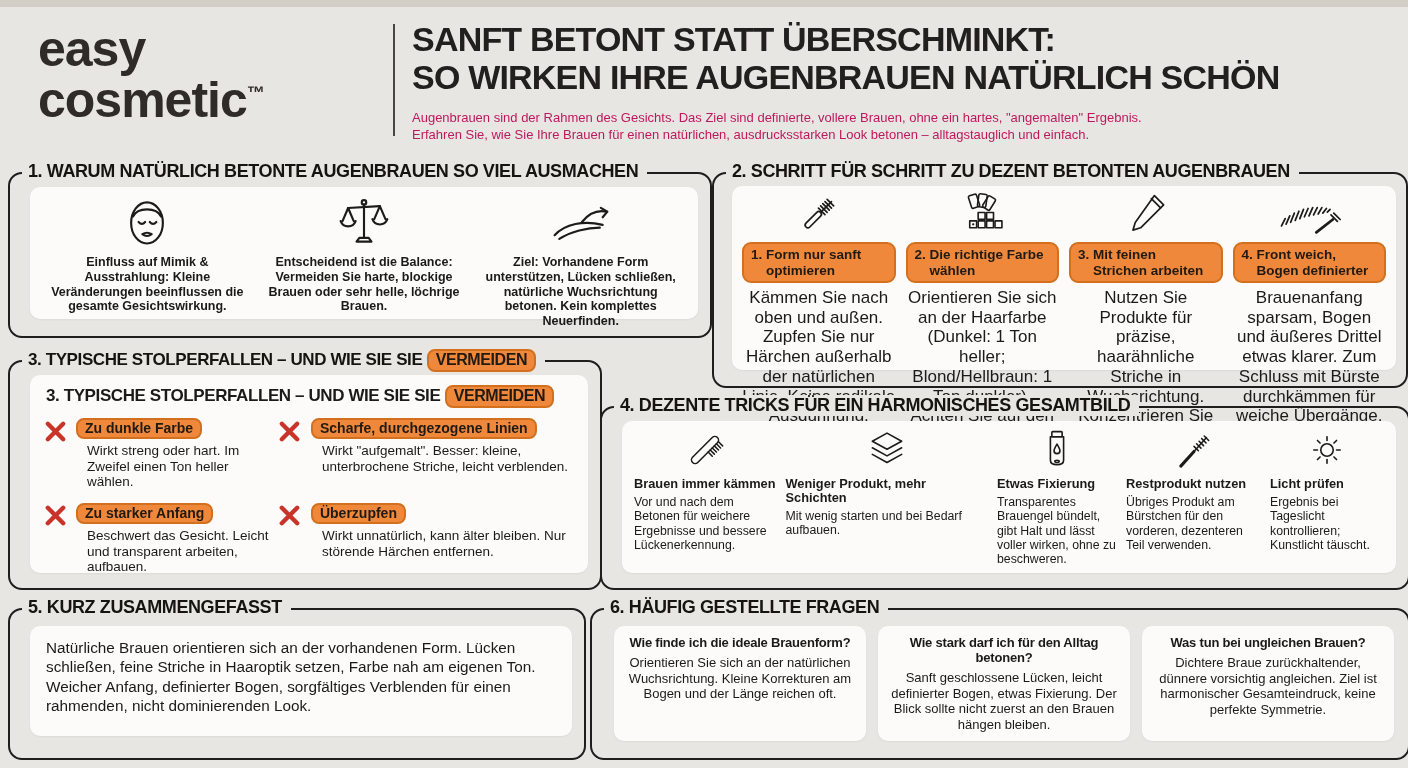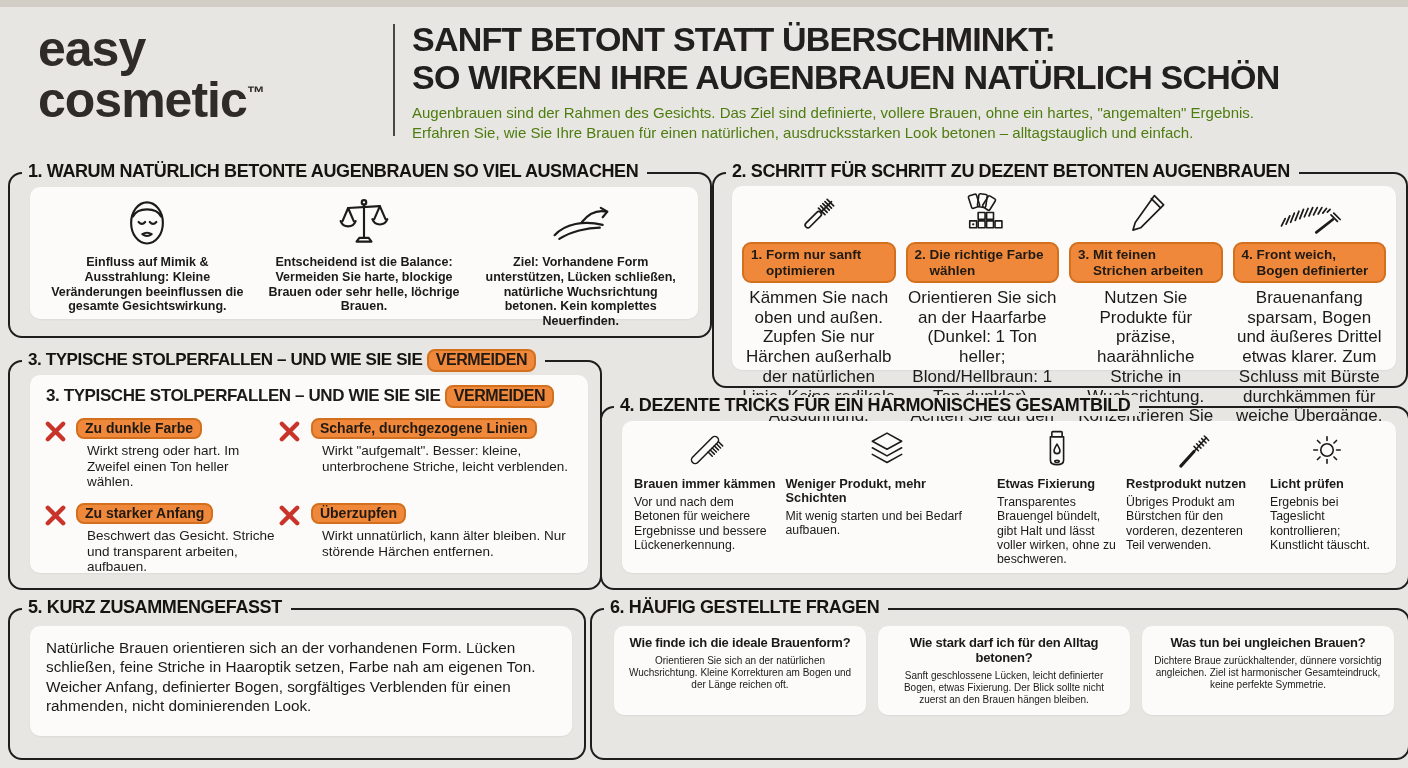--- a/index.html
+++ b/index.html
@@ -7,21 +7,21 @@
           font-family:"Liberation Sans",sans-serif;color:#1b1a18;}
   .poster::before{content:"";position:absolute;top:0;left:0;right:0;height:7px;background:#d2cdc5;}
 
   
   .logo{position:absolute;left:38px;top:24px;font-weight:bold;font-size:50px;line-height:1.02;
         letter-spacing:-1px;color:#2e2b28;}
   .logo sup{font-size:18px;letter-spacing:0;vertical-align:18px;}
   .hdr-divider{position:absolute;left:393px;top:24px;width:2px;height:112px;background:#4a4845;}
   .hdr-text{position:absolute;left:412px;top:20px;width:986px;}
   .hdr-title{font-size:34px;line-height:1.12;font-weight:bold;letter-spacing:-0.8px;color:#22201e;}
-  .hdr-sub{margin-top:7px;font-size:15px;line-height:1.3;color:#4d7c0f;}
+  .hdr-sub{margin-top:14px;font-size:13px;line-height:1.3;color:#be185d;}
 
   
   .box{position:absolute;border:2px solid #1f1e1c;border-radius:14px;padding-left:8px;}
   .legend{position:absolute;top:-13px;left:12px;background:#e8e6e2;padding:0 9px 0 6px;
           font-size:18px;font-weight:bold;letter-spacing:-0.4px;white-space:nowrap;color:#151411;}
   .card{background:#fcfbf9;border-radius:10px;box-shadow:0 1px 2px rgba(0,0,0,.05);}
 
   .pill{display:inline-block;background:#f0883b;border:2px solid #d2701e;border-radius:8px;
         padding:0 7px 1px;font-weight:bold;color:#201a12;}
 
@@ -69,21 +69,21 @@
   
   #s5{left:8px;top:608px;width:566px;height:148px;}
   #s5 .card{margin:16px 12px 10px;height:110px;padding:12px 16px;box-sizing:border-box;}
   .s5txt{font-size:15.3px;line-height:1.27;}
 
   
   #s6{left:590px;top:608px;width:808px;height:148px;text-align:center;}
   .faqs{margin:16px 14px 10px;display:flex;gap:12px;}
   .faq{flex:1;background:#fcfbf9;border-radius:10px;padding:9px 12px;box-shadow:0 1px 2px rgba(0,0,0,.05);}
   .faq-q{font-size:13px;font-weight:bold;letter-spacing:-0.2px;margin-bottom:5px;}
-  .faq-a{font-size:10px;line-height:1.2;}
+  .faq-a{font-size:13px;line-height:1.2;}
 </style>
 </head>
 <body>
 
 <div class="poster">
 
   <div class="logo">
     <div>easy</div>
     <div><span>cosmetic</span><sup>™</sup></div>
   </div>
@@ -248,21 +248,21 @@
           </div>
         </div>
         <div class="fault">
           <span class="ic">
               <svg width="25" height="25" viewBox="0 0 26 26">
                 <path d="M5 5 L21 21 M21 5 L5 21" stroke="#c9342a" stroke-width="4.6" stroke-linecap="round" fill="none"></path>
               </svg>
             </span>
           <div>
             <span class="pill fault-label">Zu starker Anfang</span>
-            <div class="fault-text">Beschwert das Gesicht. Striche und transparent arbeiten, aufbauen.</div>
+            <div class="fault-text">Beschwert das Gesicht. Leicht und transparent arbeiten, aufbauen.</div>
           </div>
         </div>
         <div class="fault">
           <span class="ic">
               <svg width="25" height="25" viewBox="0 0 26 26">
                 <path d="M5 5 L21 21 M21 5 L5 21" stroke="#c9342a" stroke-width="4.6" stroke-linecap="round" fill="none"></path>
               </svg>
             </span>
           <div>
             <span class="pill fault-label">Überzupfen</span>

